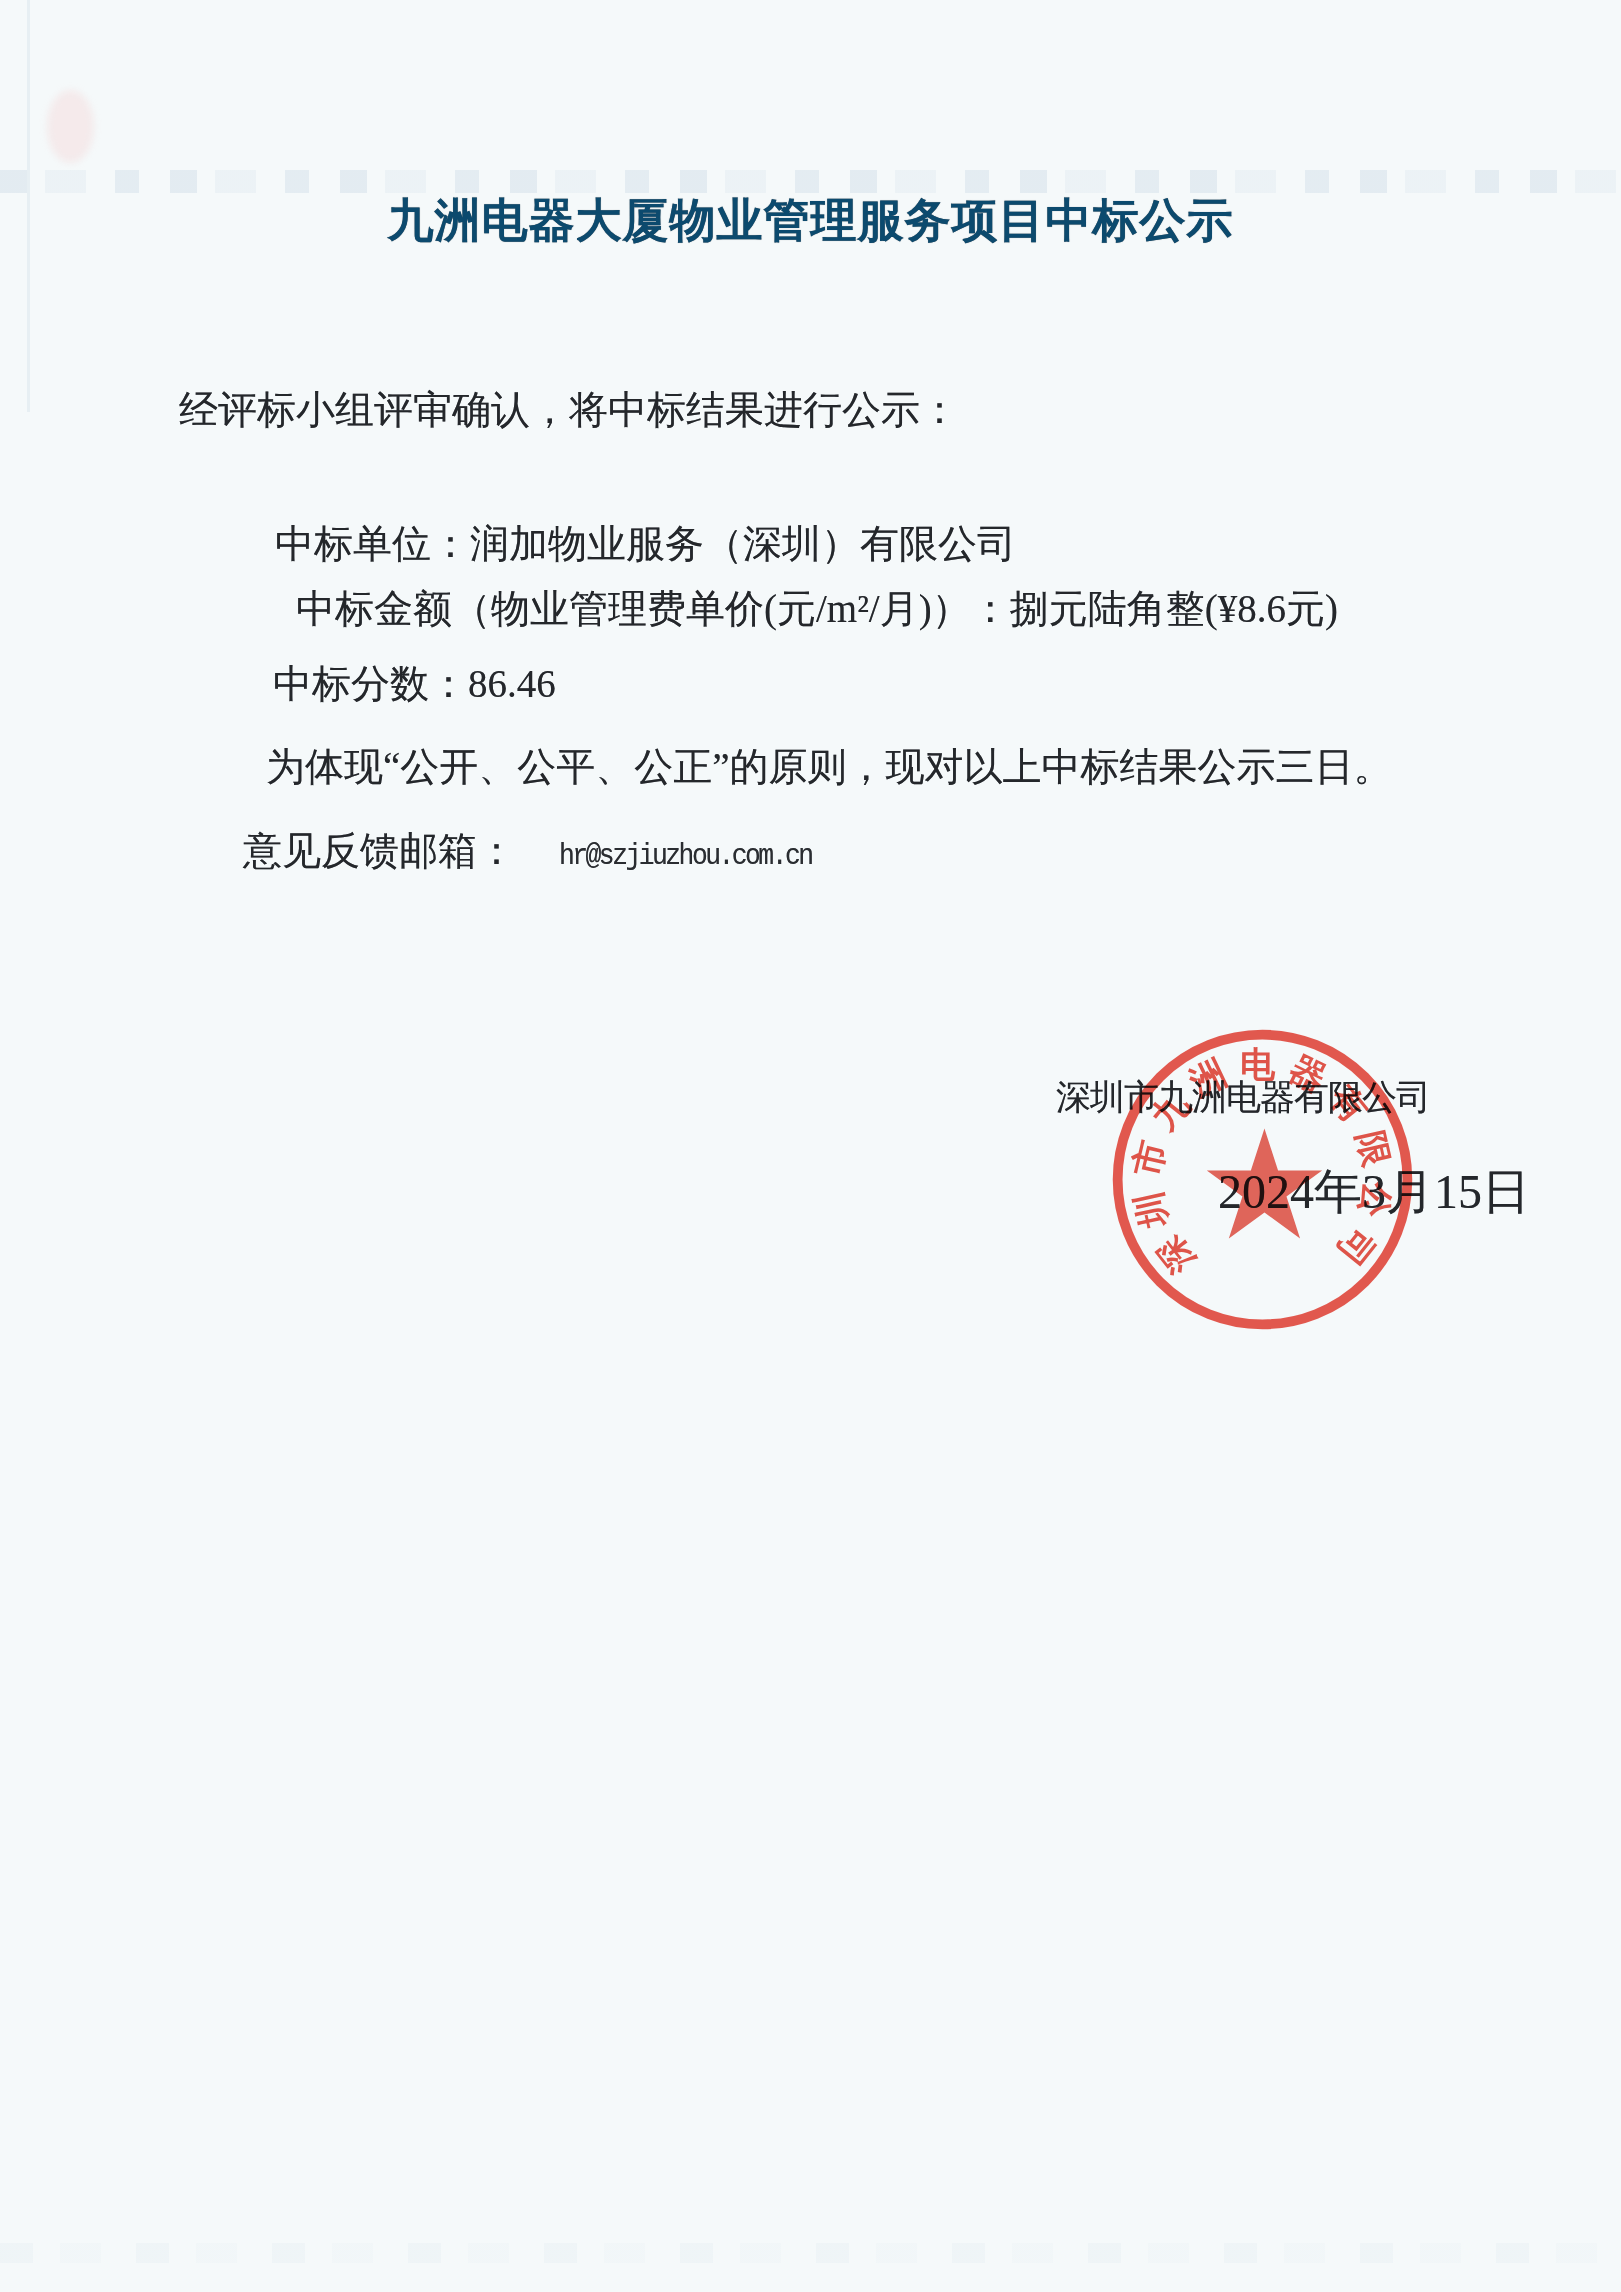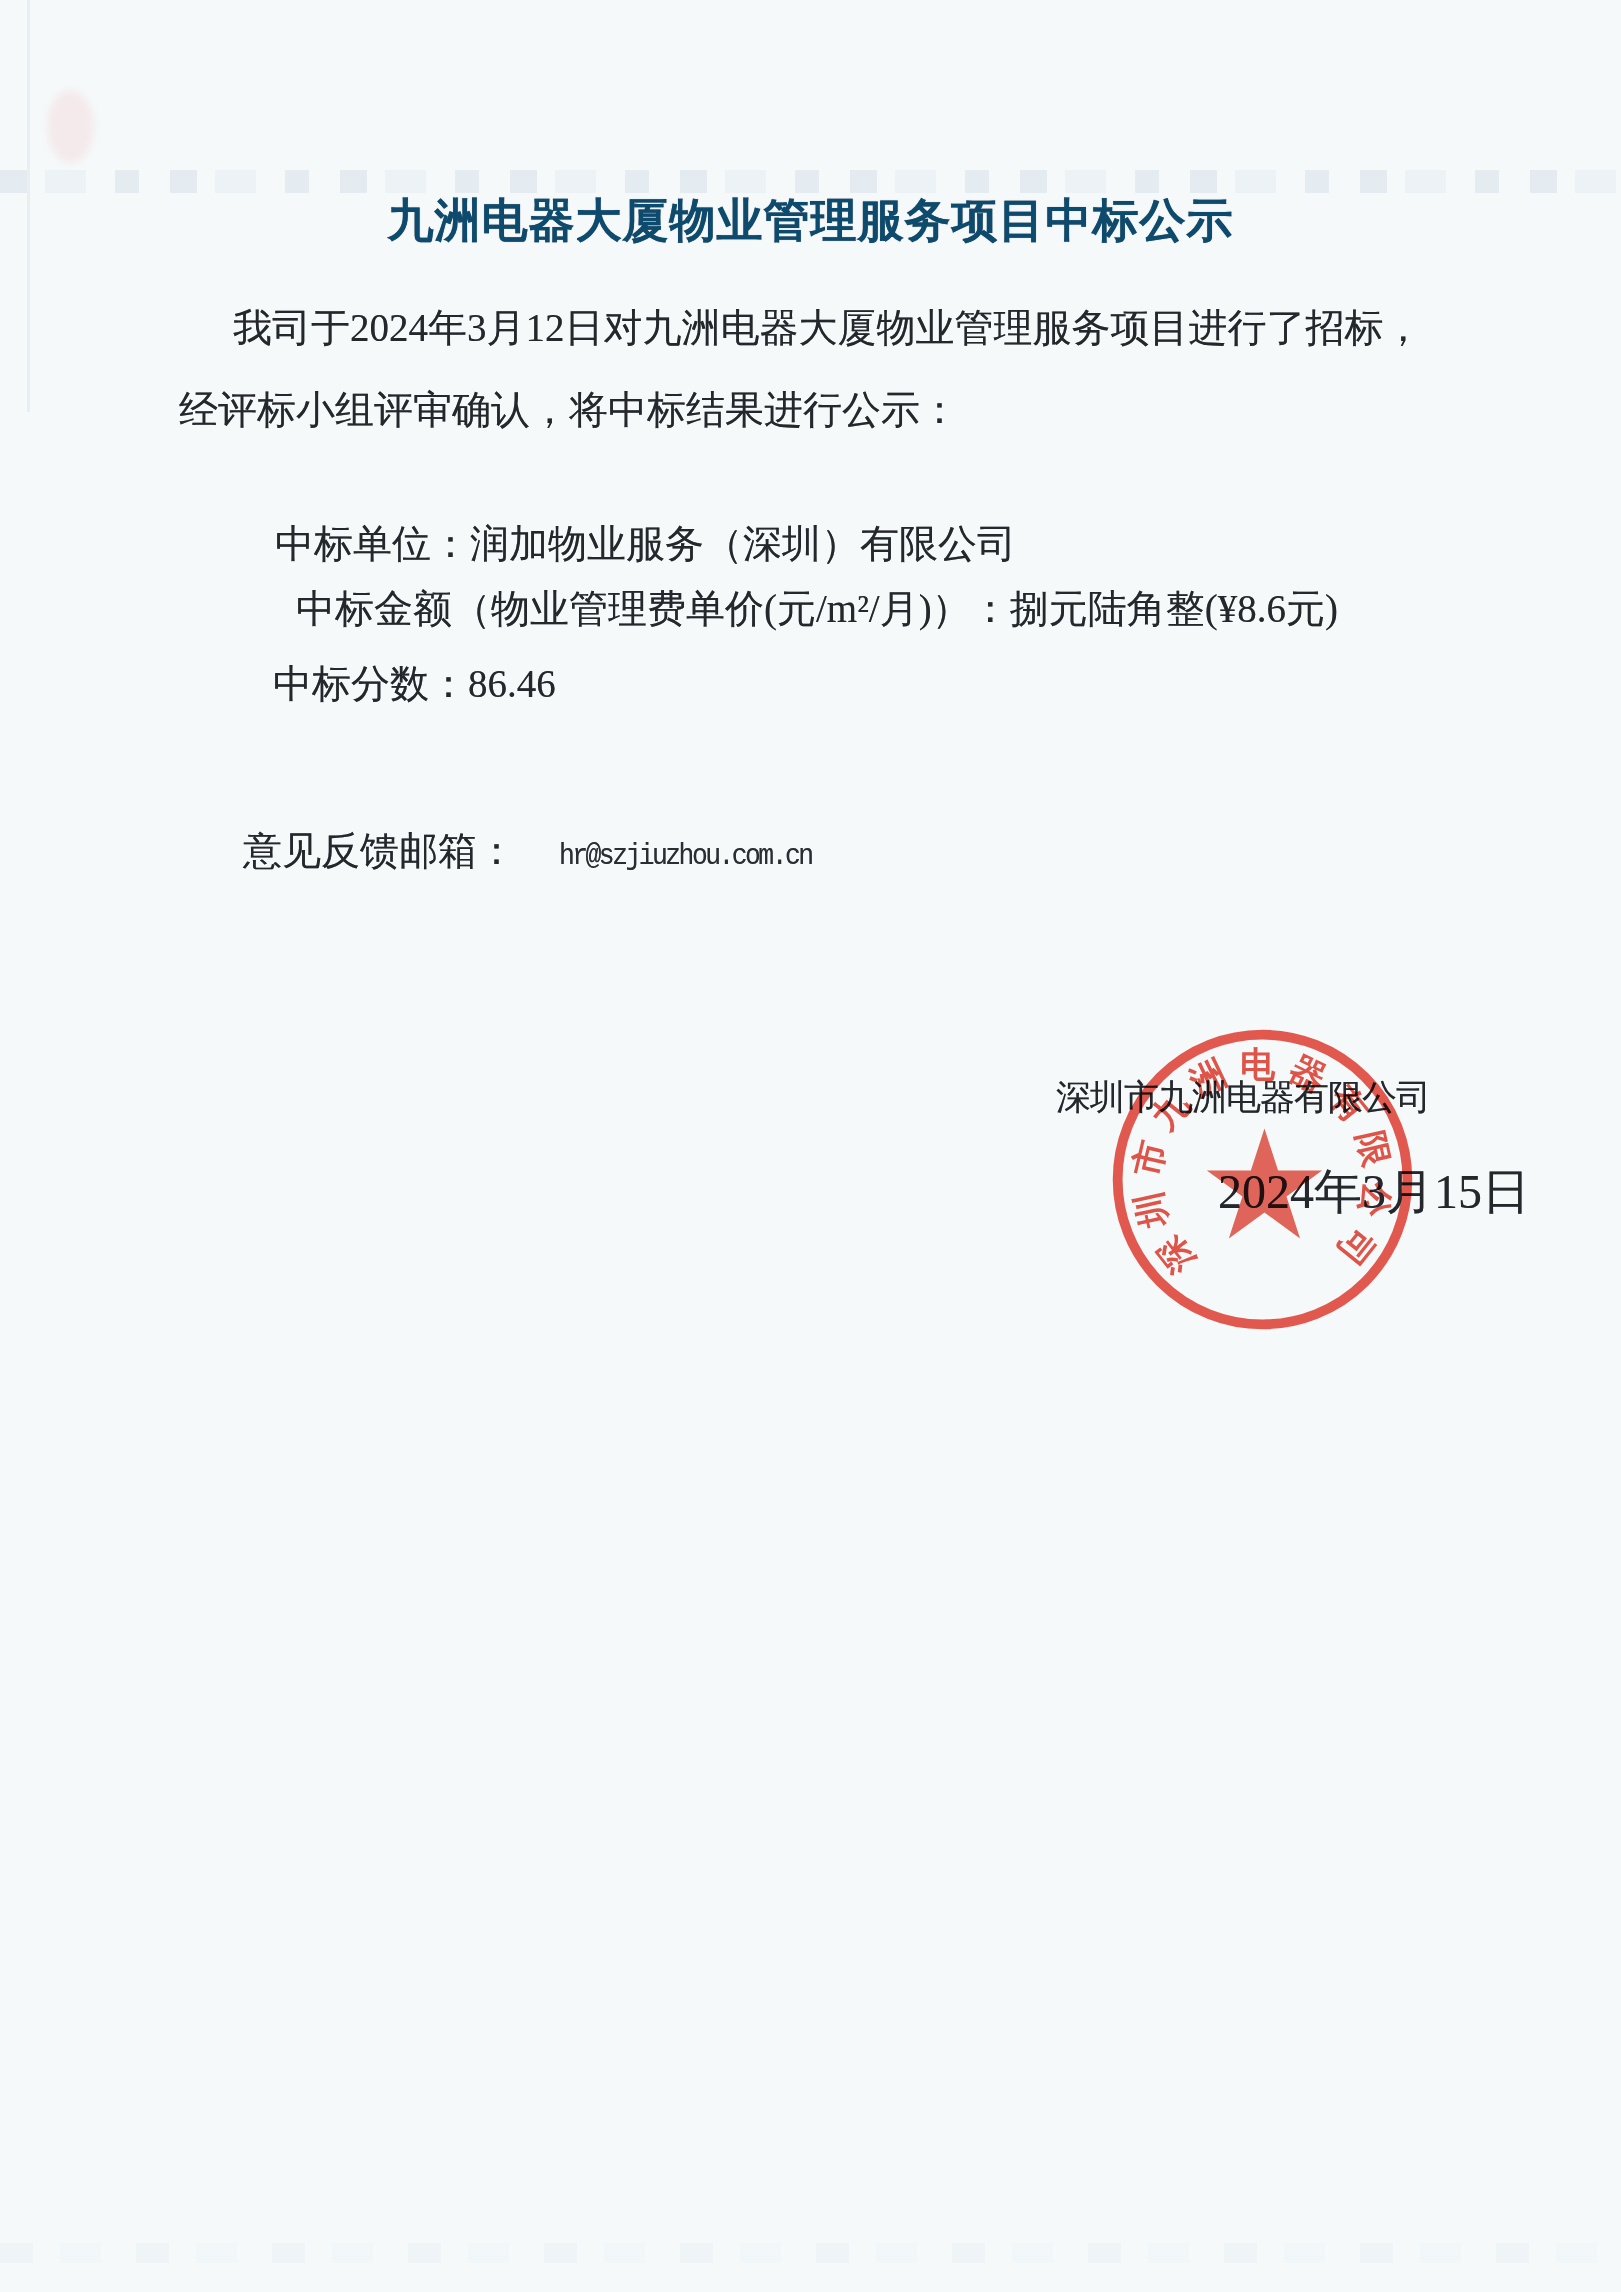--- a/index.html
+++ b/index.html
@@ -121,26 +121,26 @@
 <body>
 
 <div class="page">
 
   <div class="noise-band noise-top"></div>
   <div class="scan-line-left"></div>
   <div class="smudge-top-left"></div>
 
   <div class="txt doc-title">九洲电器大厦物业管理服务项目中标公示</div>
 
-  <div class="txt intro-line1">我司于2024年3月12日对九洲电器大厦物业管理服务项目进行了招标，</div>
   <div class="txt intro-line2">经评标小组评审确认，将中标结果进行公示：</div>
 
   <div class="txt winner-line">中标单位：润加物业服务（深圳）有限公司</div>
   <div class="txt amount-line">中标金额（物业管理费单价(元/m²/月)）：捌元陆角整(¥8.6元)</div>
   <div class="txt score-line">中标分数：86.46</div>
+  <div class="txt principle-line">为体现“公开、公平、公正”的原则，现对以上中标结果公示三日。</div>
 
   <div class="txt feedback-line">
     <span>意见反馈邮箱：</span><span class="feedback-email">hr@szjiuzhou.com.cn</span>
   </div>
 
   <div class="txt company-line">深圳市九洲电器有限公司</div>
   <div class="txt date-line">2024年3月15日</div>
 
   <svg class="seal" viewBox="-165 -165 330 330" aria-hidden="true">
     <circle r="148" fill="none" stroke="#e8392b" stroke-width="10" stroke-opacity="0.9"></circle>

